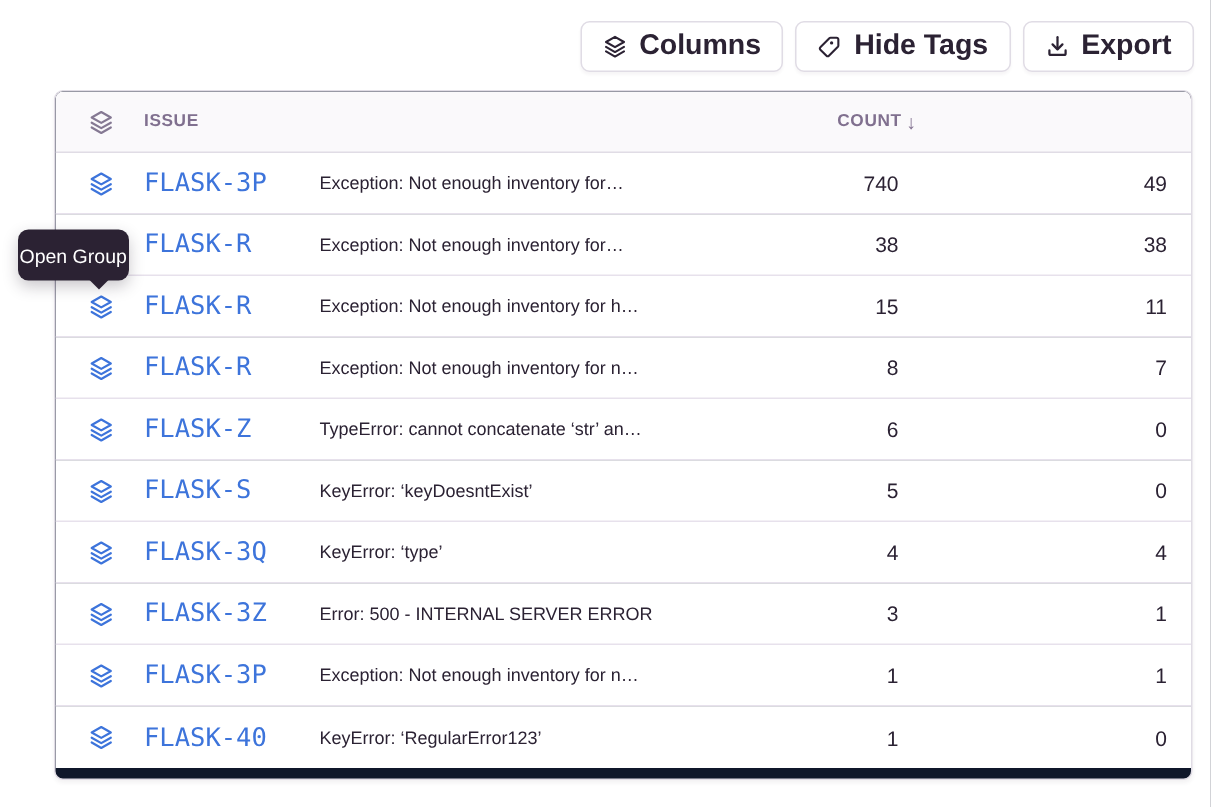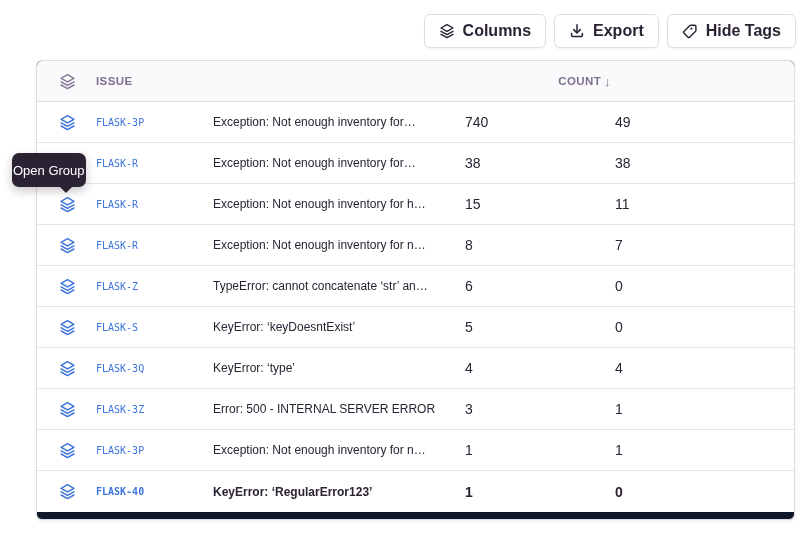--- a/index.html
+++ b/index.html
@@ -26,21 +26,21 @@
     display: inline-flex;
     align-items: center;
     gap: 8px;
     height: 34px;
     padding: 0 14px;
     background: #ffffff;
     border: 1px solid #e0dce5;
     border-radius: 6px;
     box-shadow: 0 2px 2px rgba(43,34,51,0.04);
     font-family: "Liberation Sans", sans-serif;
-    font-size: 16px;
+    font-size: 19px;
     font-weight: 700;
     color: #2b2233;
     cursor: pointer;
   }
   .btn .btn-icon { display: inline-flex; color: #2b2233; }
   .btn svg { display: block; }
 
   
   .table {
     position: absolute;
@@ -80,40 +80,40 @@
     cursor: pointer;
   }
   .sort-arrow { font-size: 13px; font-weight: 400; color: #80708f; }
   .head-unique { text-align: right; padding-right: 16px; cursor: pointer; }
 
   .trow {
     height: 41px;
     border-bottom: 1px solid #e7e1ec;
     background: #ffffff;
   }
-  .trow:last-child { border-bottom: none; font-weight: bold; }
+  .trow:last-child { border-bottom: none; }
 
   .cell-icon { display: inline-flex; color: #3d74db; cursor: pointer; }
   .issue-link {
     font-family: "DejaVu Sans Mono", monospace;
-    font-size: 10px;
+    font-size: 17px;
     color: #3d74db;
     text-decoration: none;
     cursor: pointer;
     white-space: nowrap;
     overflow: hidden;
   }
   .cell-desc {
     font-size: 12px;
     color: #2b2233;
     white-space: nowrap;
     overflow: hidden;
   }
   .cell-count, .cell-unique {
-    text-align: left;
+    text-align: right;
     padding-right: 16px;
     font-size: 14px;
     color: #2b2233;
   }
 
   
   .tooltip {
     position: absolute;
     left: 12px;
     top: 153px;
@@ -169,32 +169,32 @@
       <span class="btn-icon">
         <svg width="16" height="16" viewBox="0 0 16 16">
             <use href="#icon-layers"></use>
           </svg>
       </span>
       <span>Columns</span>
     </button>
     <button class="btn">
       <span class="btn-icon">
         <svg width="16" height="16" viewBox="0 0 16 16">
-            <use href="#icon-download"></use>
+            <use href="#icon-tag"></use>
           </svg>
       </span>
-      <span>Export</span>
+      <span>Hide Tags</span>
     </button>
     <button class="btn">
       <span class="btn-icon">
         <svg width="16" height="16" viewBox="0 0 16 16">
-            <use href="#icon-tag"></use>
+            <use href="#icon-download"></use>
           </svg>
       </span>
-      <span>Hide Tags</span>
+      <span>Export</span>
     </button>
   </div>
 
   <div class="table">
     <div class="grid-row thead">
       <span class="head-icon">
         <svg width="17" height="17" viewBox="0 0 16 16">
             <use href="#icon-layers"></use>
           </svg>
       </span>

